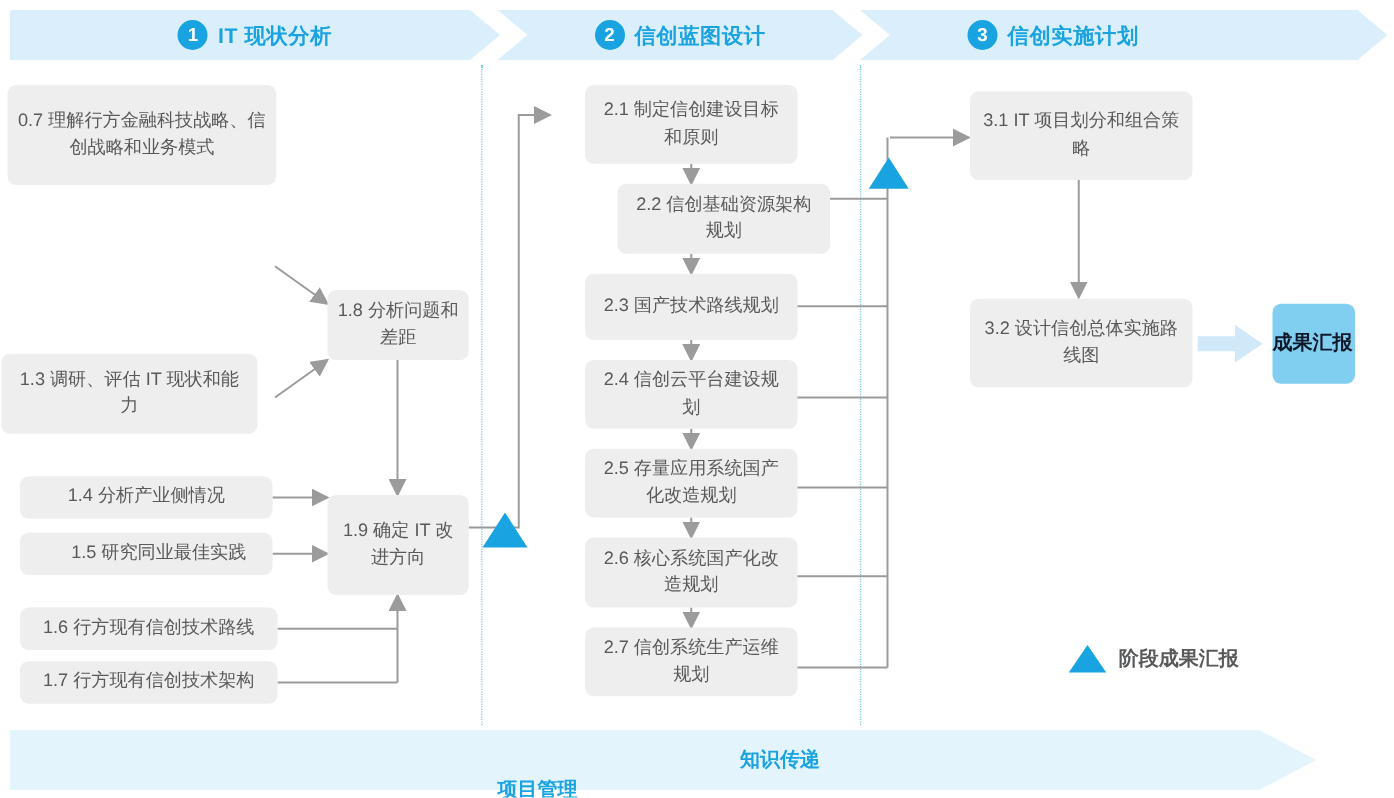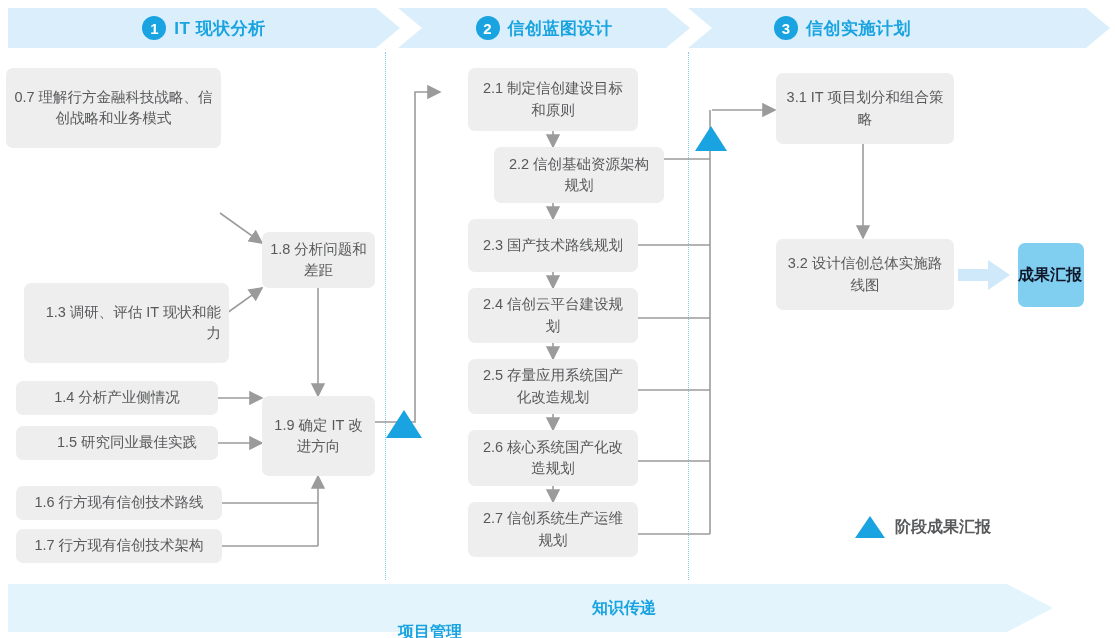--- a/index.html
+++ b/index.html
@@ -150,21 +150,21 @@
 
       <line x1="863" y1="144" x2="863" y2="238" marker-end="url(#ah)"></line>
     </g>
   </svg>
 
   <div class="box" style="left:6px;top:68px;width:215px;height:80px;">
     <span>0.7 理解行方金融科技战略、信创战略和业务模式</span>
   </div>
 
 
-  <div class="box" style="left:24px;top:283px;width:205px;height:80px;text-align:right;">
+  <div class="box" style="left:1px;top:283px;width:205px;height:64px;">
     <span>1.3 调研、评估 IT 现状和能力</span>
   </div>
 
   <div class="box" style="left:16px;top:381px;width:202px;height:34px;">
     <span>1.4 分析产业侧情况</span>
   </div>
 
   <div class="box" style="left:16px;top:426px;width:202px;height:34px;padding-left:28px;">
     <span>1.5 研究同业最佳实践</span>
   </div>

